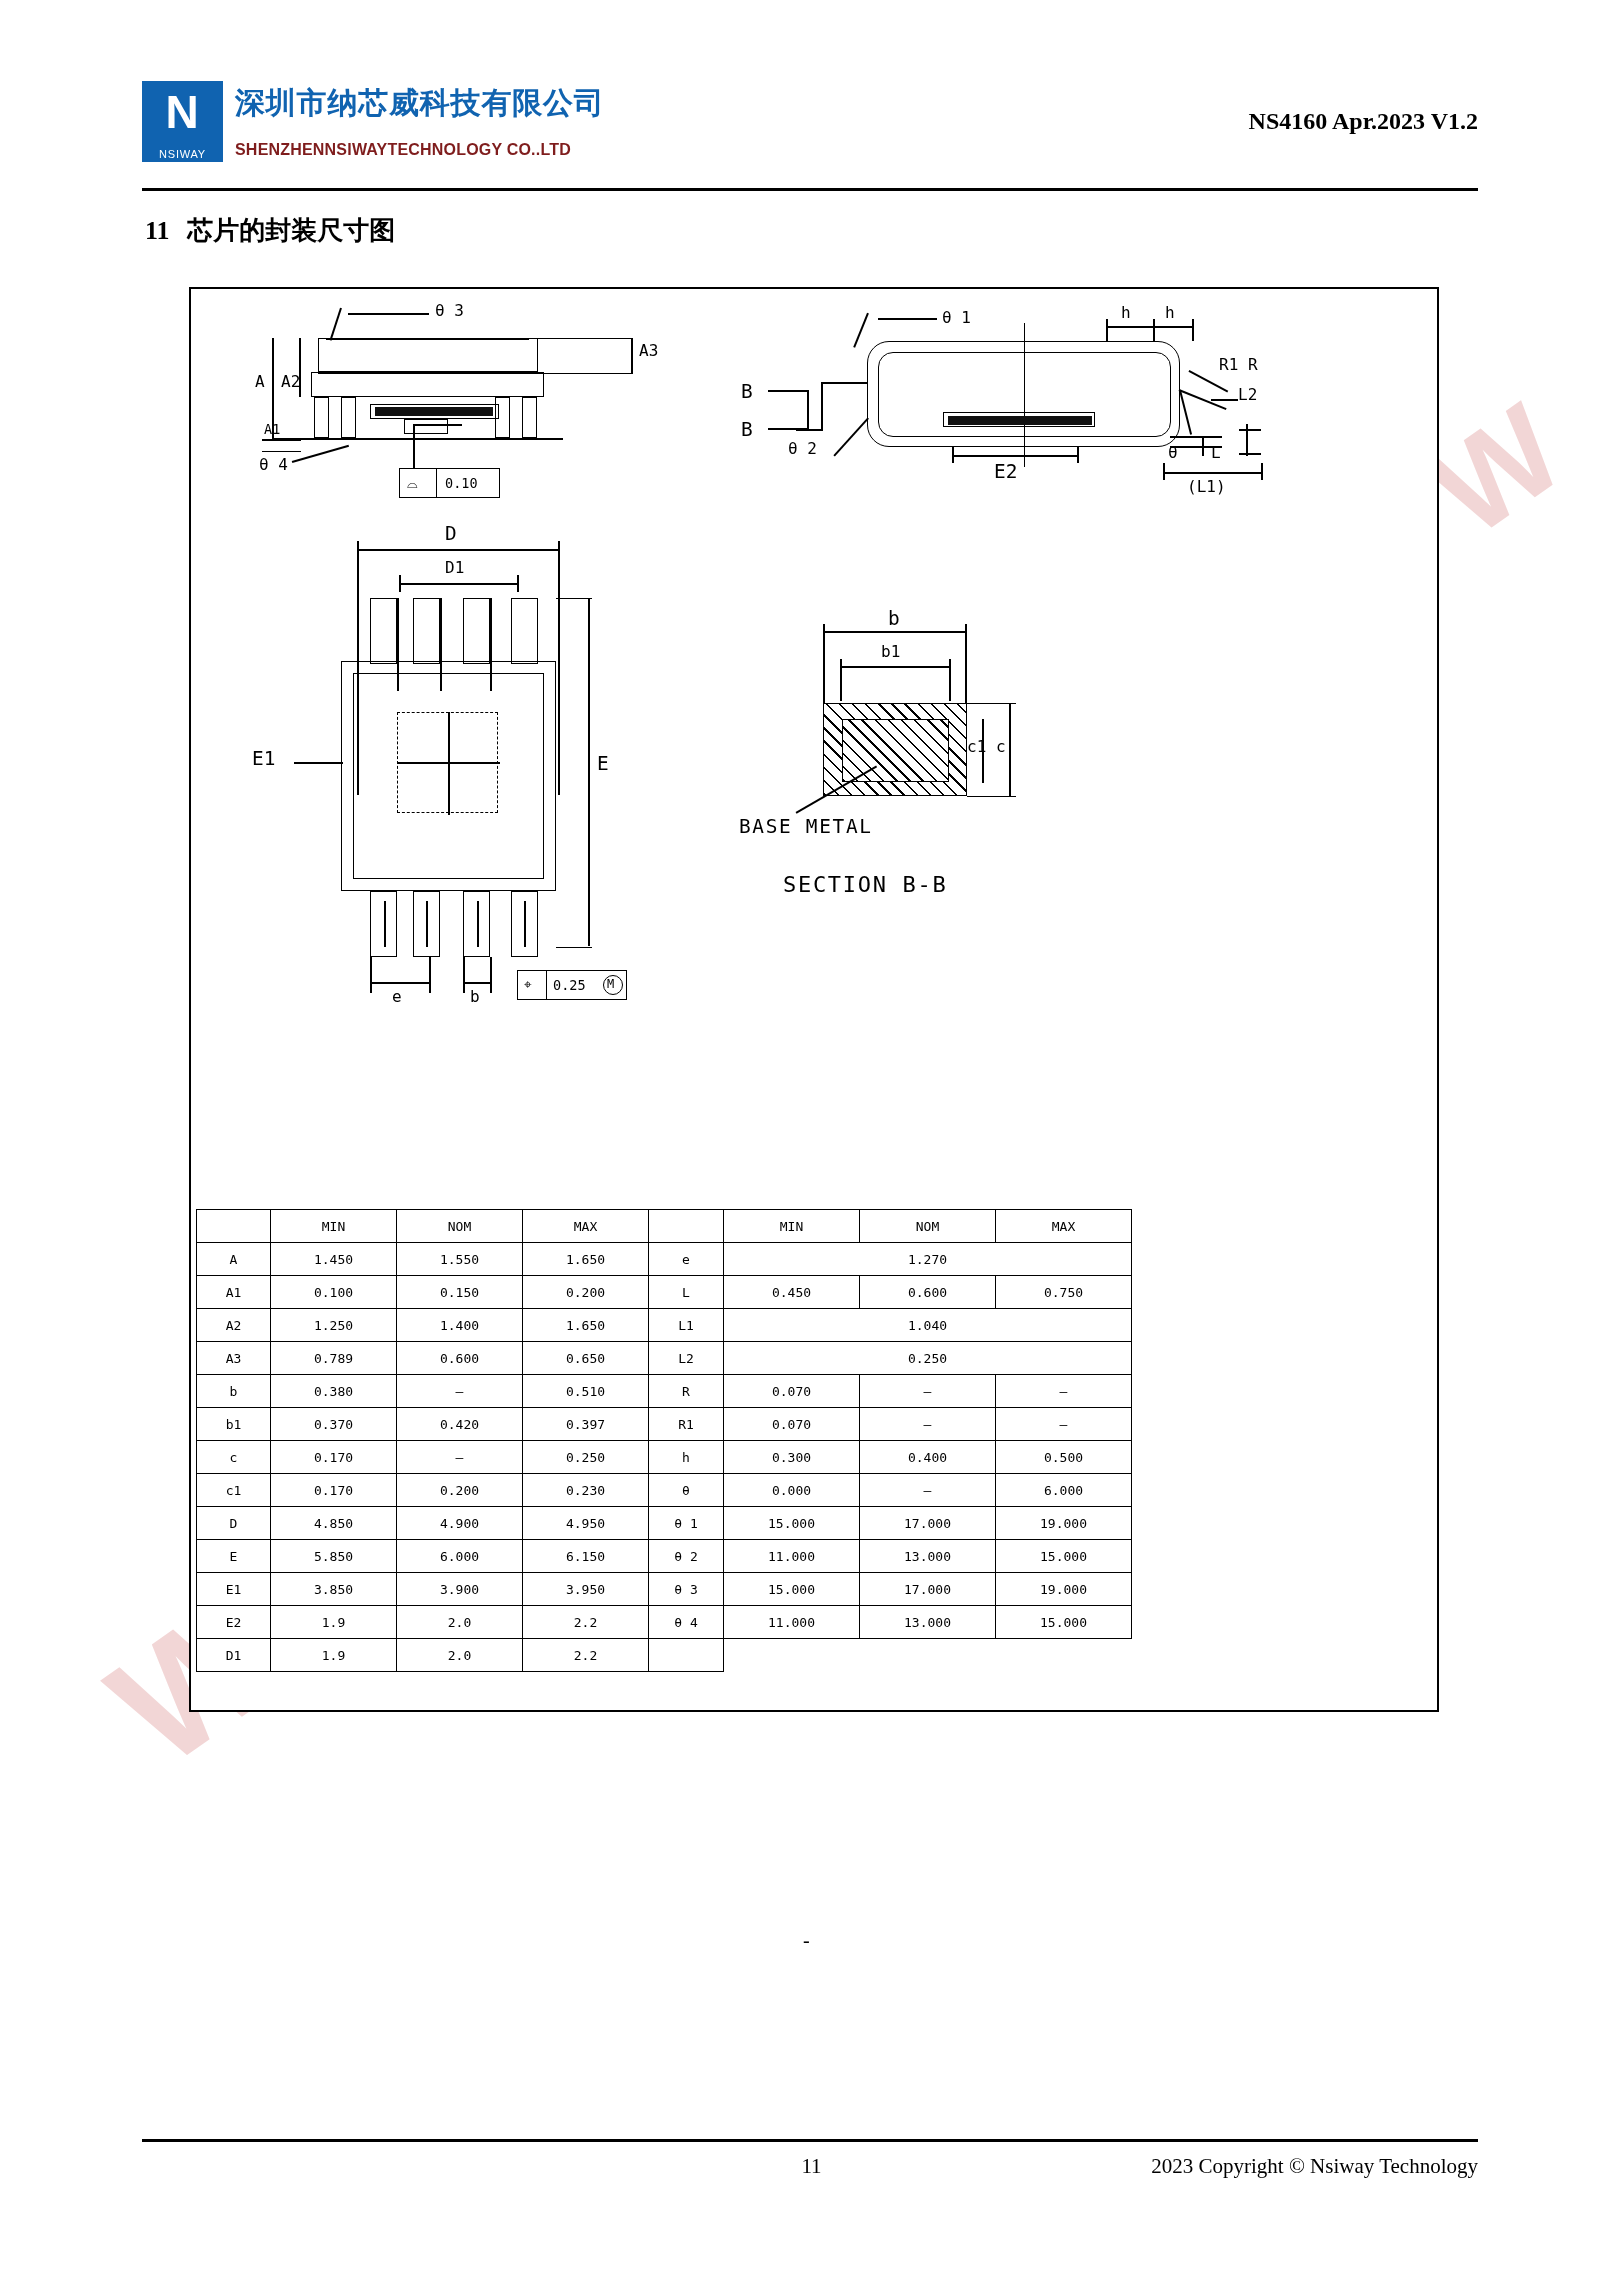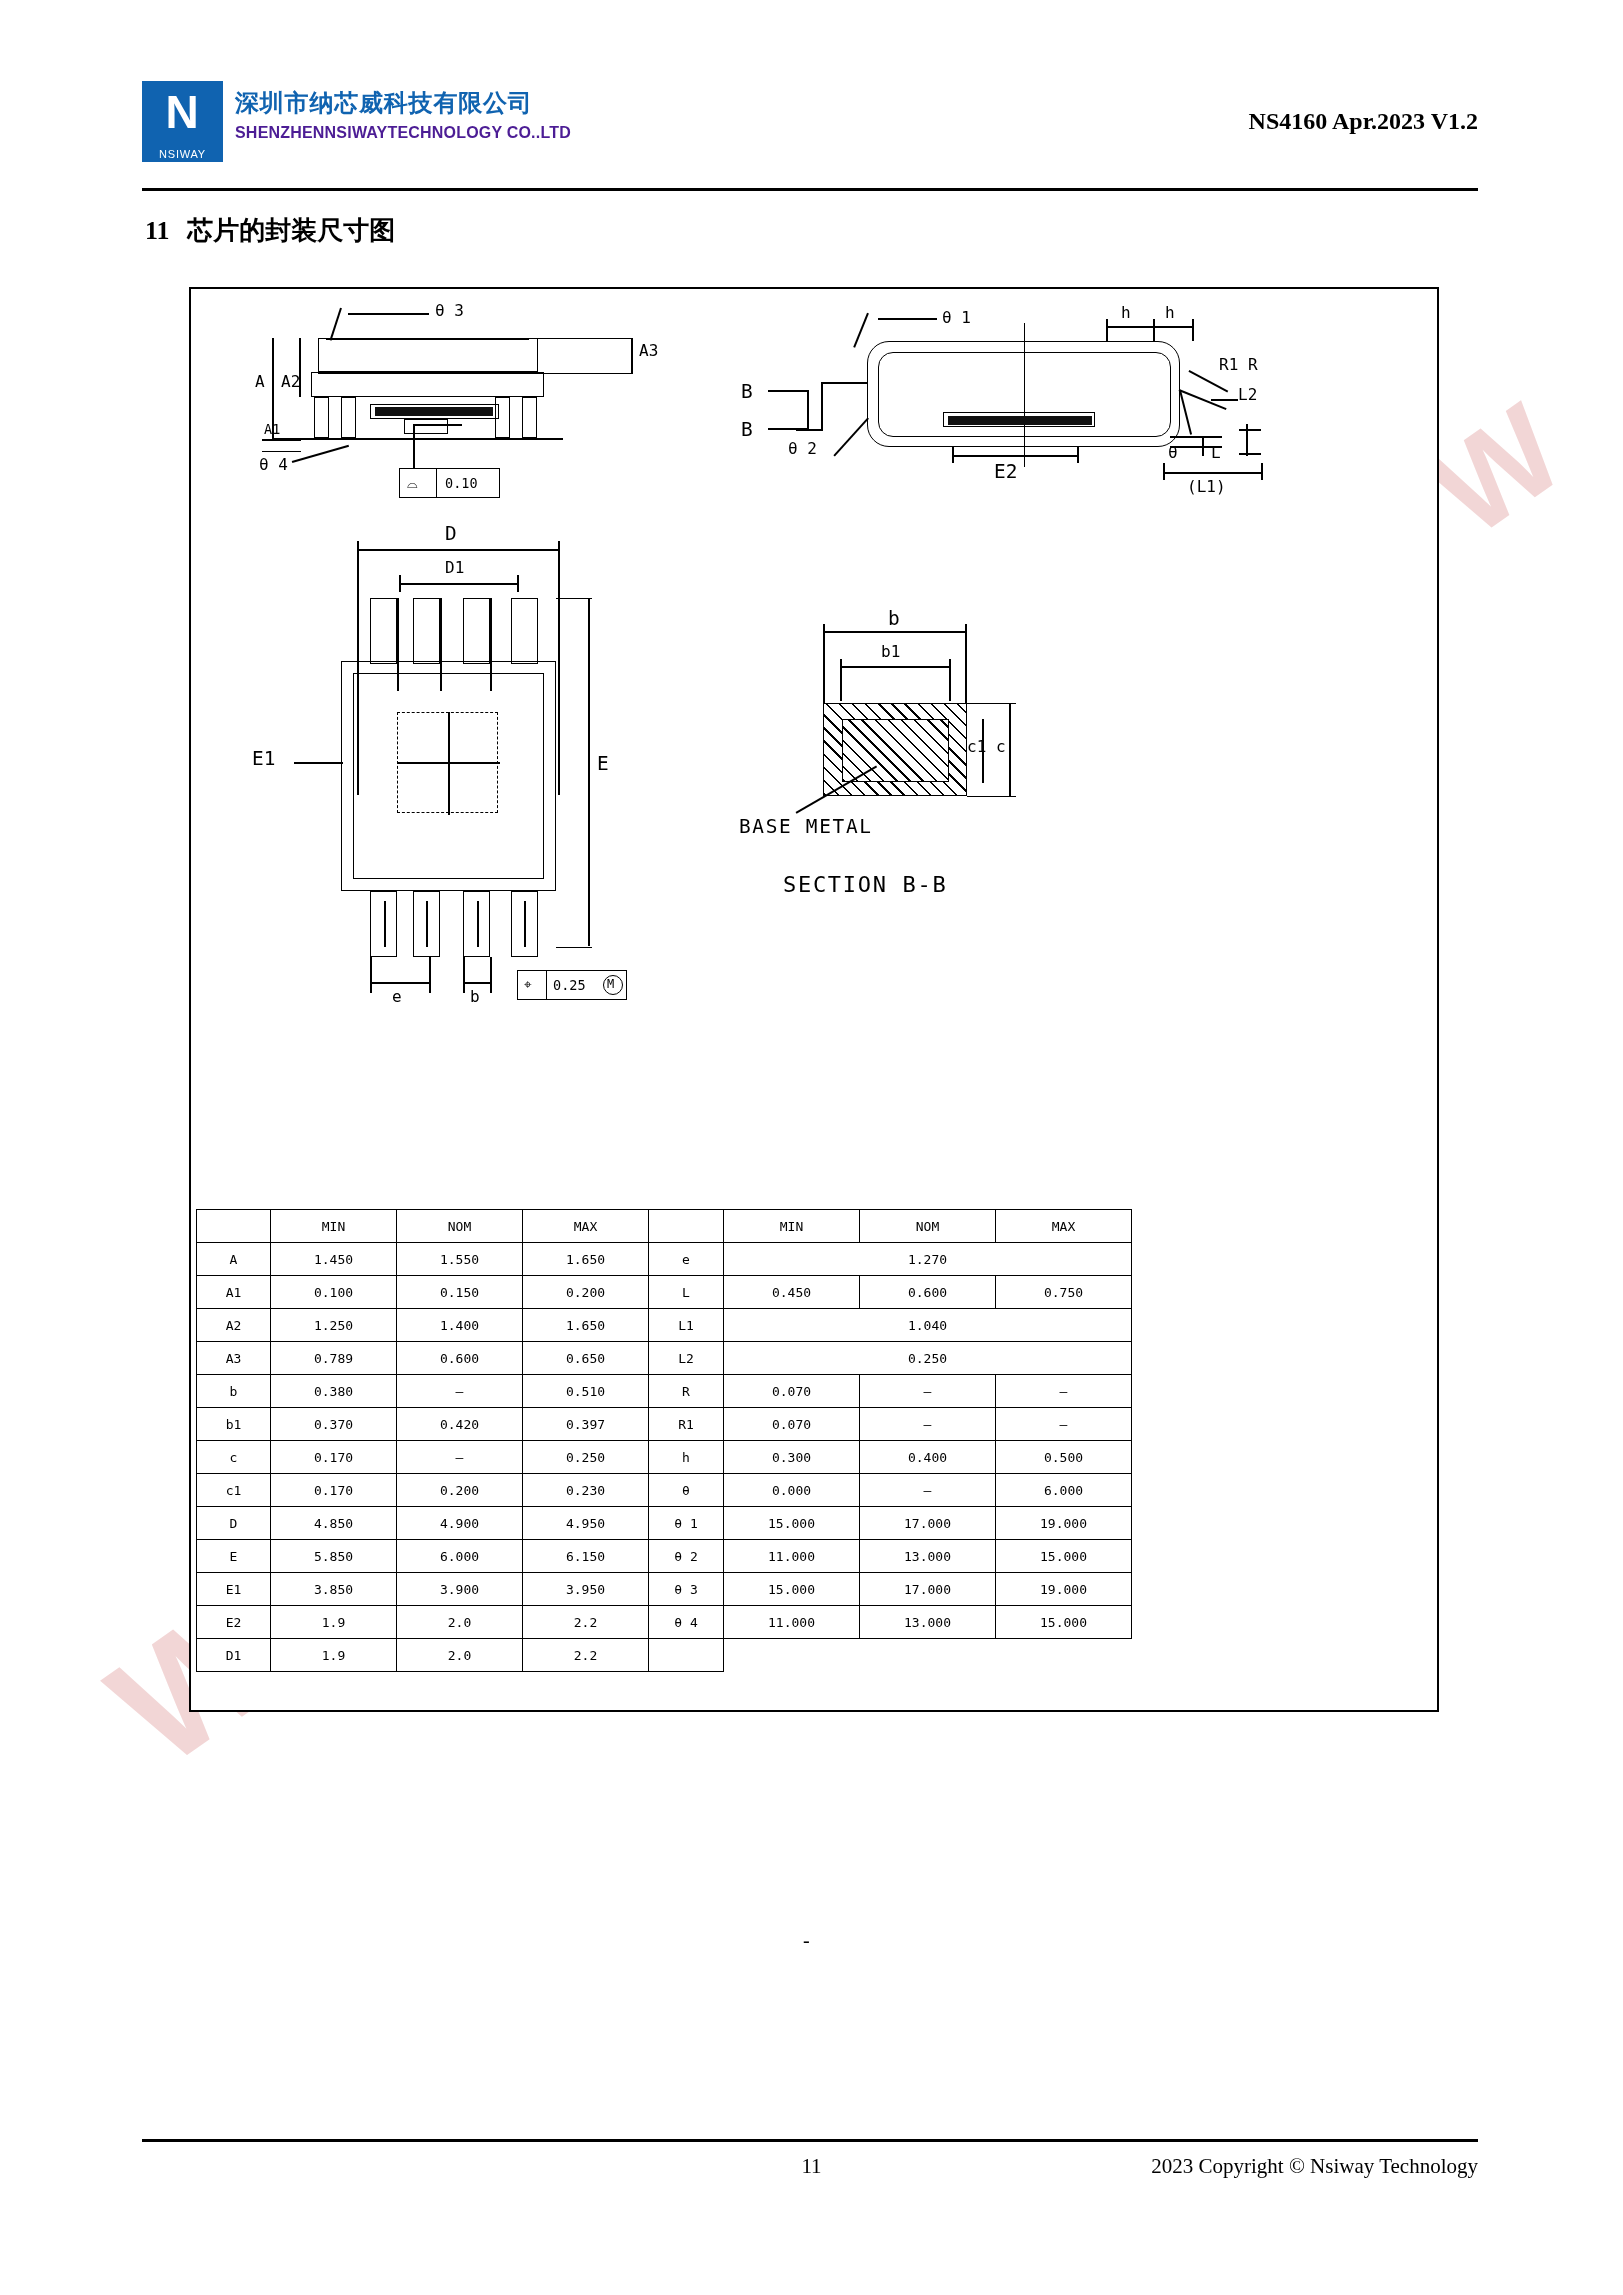--- a/index.html
+++ b/index.html
@@ -68,32 +68,32 @@
     font-size: 11px;
     letter-spacing: 0.8px;
   }
   .logo-texts {
     margin-left: 12px;
     padding-top: 5px;
   }
   .logo-cn {
     color: #1063b0;
     font-family: "DejaVu Sans", sans-serif;
-    font-size: 24px;
+    font-size: 30px;
     font-weight: bold;
     letter-spacing: 0.8px;
     line-height: 34px;
   }
   .logo-en {
-    color: #4c1d95;
+    color: #7f1d1d;
     font-family: "Liberation Sans", sans-serif;
     font-size: 16px;
     font-weight: bold;
     letter-spacing: 0.2px;
-    margin-top: 4px;
+    margin-top: 21px;
   }
   .header-right {
     position: absolute;
     right: 0;
     top: 27px;
     font-family: "Liberation Serif", serif;
     font-weight: bold;
     font-size: 24px;
   }
   .header-rule {

